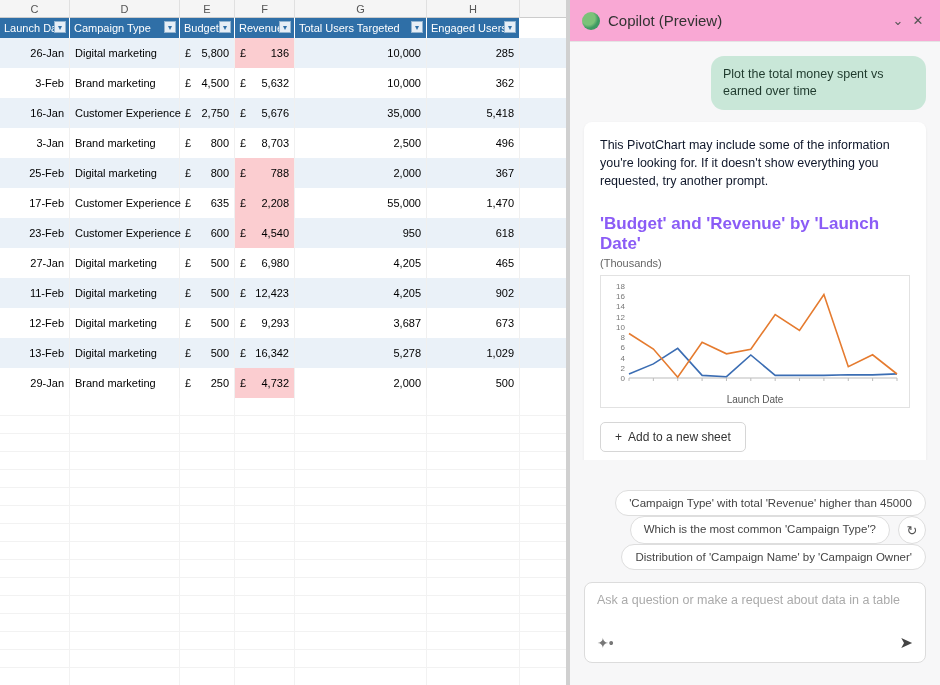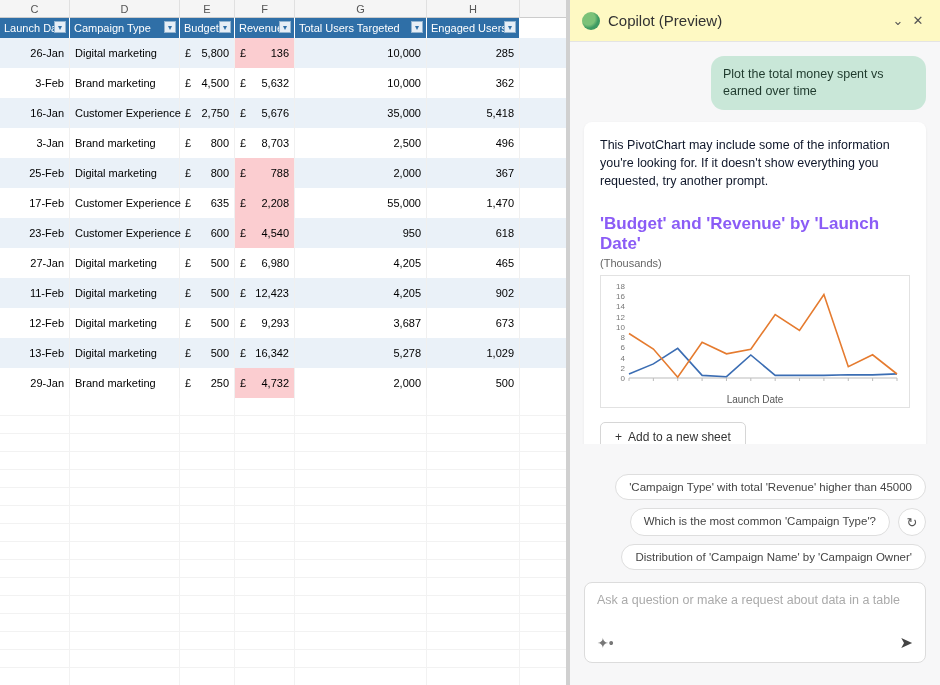--- a/index.html
+++ b/index.html
@@ -101,21 +101,21 @@
     display: flex;
     flex-direction: column;
     height: 685px;
   }
   .panel-header {
     height: 42px;
     display: flex;
     align-items: center;
     padding: 0 12px;
     border-bottom: 1px solid #e4e4e4;
-    background: #fef9c3;
+    background: #f9a8d4;
   }
   .panel-header .logo {
     width: 18px; height: 18px;
     border-radius: 50%;
     background: radial-gradient(circle at 35% 35%, #7cc279 40%, #3e9a62 60%);
     margin-right: 8px;
   }
   .panel-header .title { font-size: 15px; color: #333; flex: 1; }
   .panel-header .winbtn { width: 20px; text-align: center; color: #555; font-size: 13px; cursor: pointer; }
   .conversation {
@@ -169,21 +169,20 @@
     font-size: 10px;
     color: #888;
     font-weight: bold;
   }
   .disclaimer-row .spacer { flex: 1; }
   .fb { width: 18px; text-align: center; font-size: 13px; color: #888; cursor: pointer; }
   .suggestions {
     padding: 0 14px;
     display: flex;
     flex-direction: column;
-    gap: 8px;
     margin-top: 30px;
   }
   .sugg-row { display: flex; gap: 8px; justify-content: flex-end; }
   .chip {
     background: #fff;
     border: 1px solid #dedede;
     border-radius: 16px;
     padding: 6px 13px;
     font-size: 11.5px;
     color: #444;

